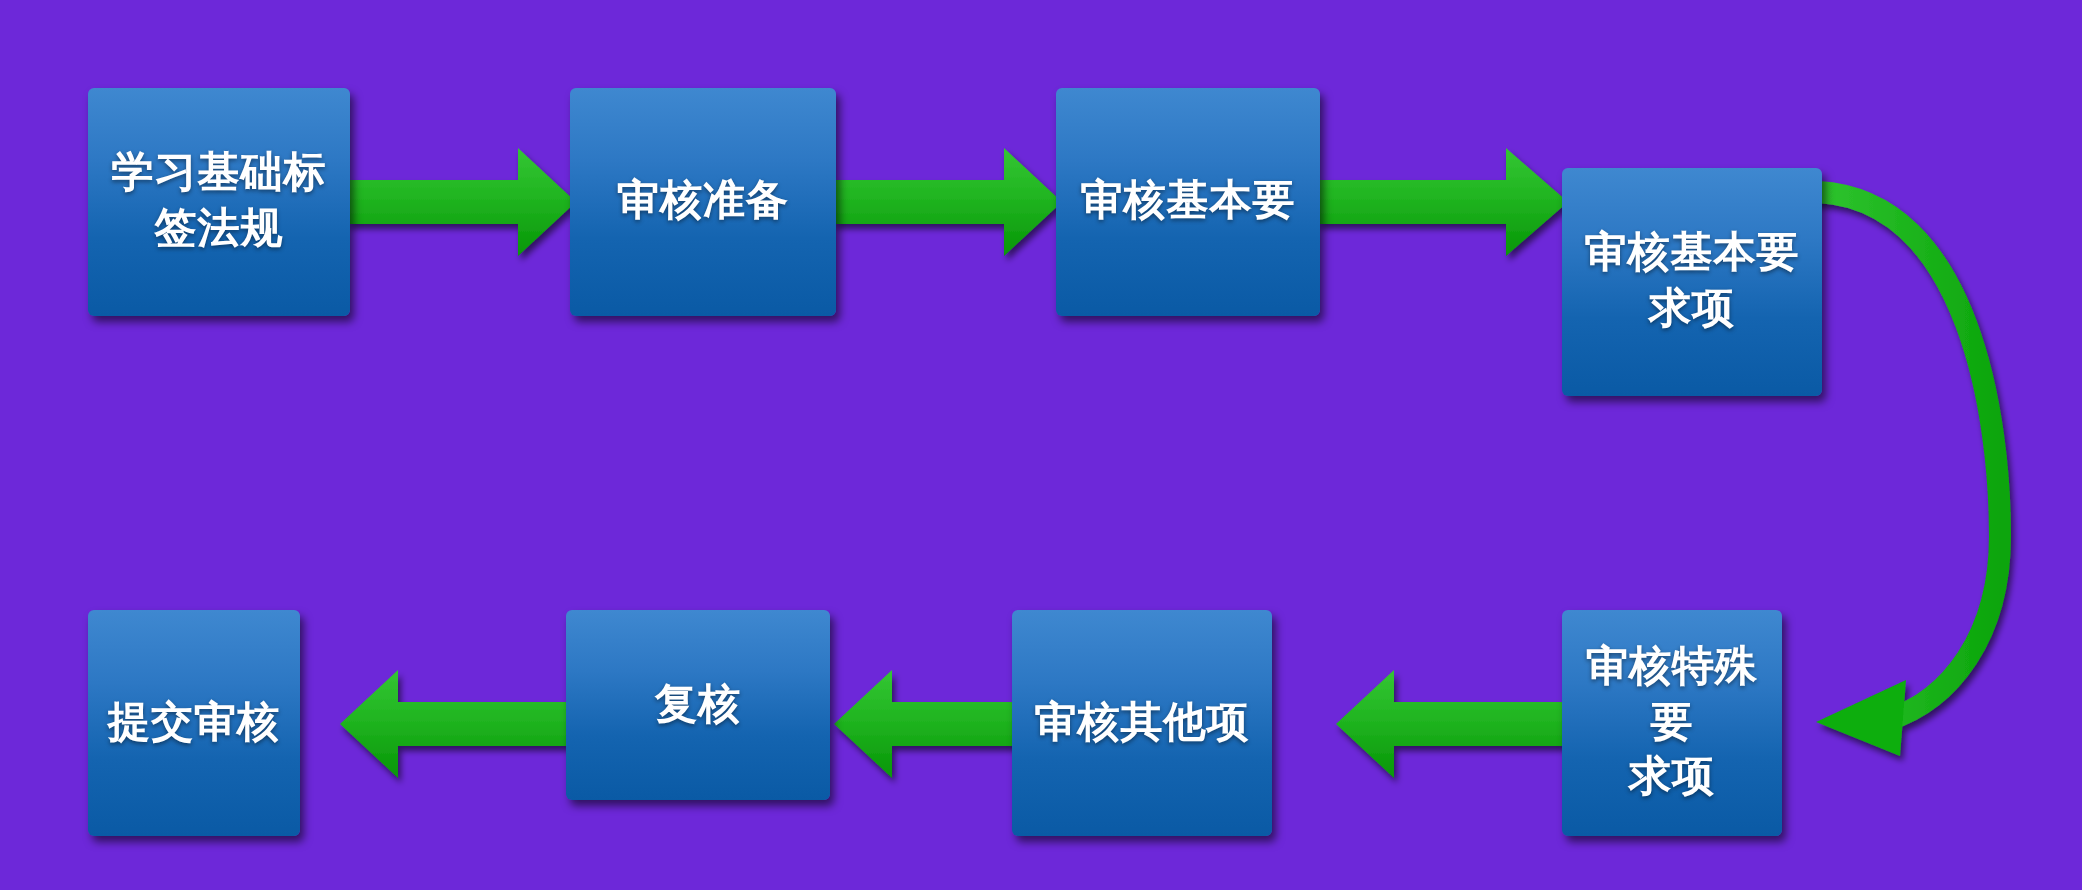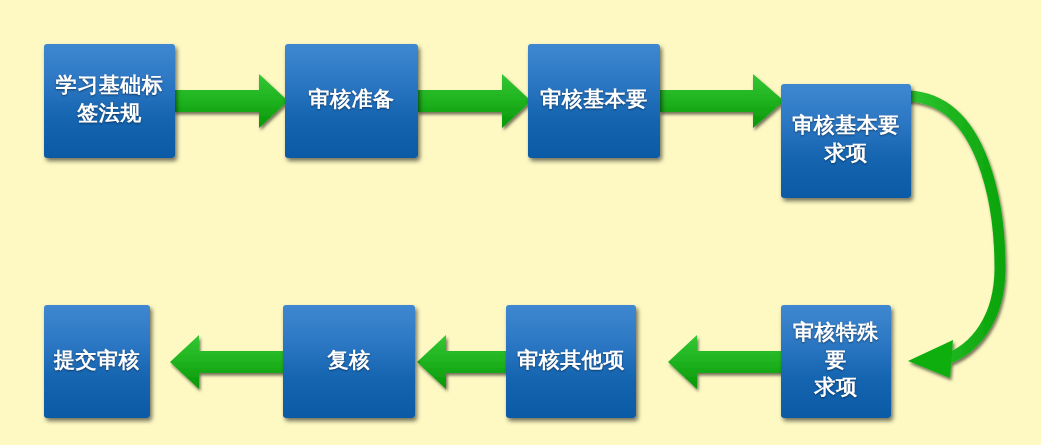--- a/index.html
+++ b/index.html
@@ -4,23 +4,23 @@
 <style>
   html, body {
     margin: 0;
     padding: 0;
     background: #000000;
   }
   #canvas {
     position: relative;
     width: 1041px;
     height: 445px;
-    background: #fef9c3;
+    background: #6d28d9;
     overflow: hidden;
-    font-family: Liberation Mono, monospace;
+    font-family: Liberation Serif, serif;
   }
   .node {
     position: absolute;
     box-sizing: border-box;
     display: flex;
     align-items: center;
     justify-content: center;
     text-align: center;
     color: #ffffff;
     font-size: 21px;
@@ -116,21 +116,21 @@
   </div>
 
   <div class="node" style="left:781px; top:305px; width:110px; height:113px;">
     <span class="node-label"><span>审核特殊要</span><br><span>求项</span></span>
   </div>
 
   <div class="node" style="left:506px; top:305px; width:130px; height:113px;">
     <span class="node-label">审核其他项</span>
   </div>
 
-  <div class="node" style="left:283px; top:305px; width:132px; height:113px;">
+  <div class="node" style="left:283px; top:305px; width:132px; height:95px;">
     <span class="node-label">复核</span>
   </div>
 
   <div class="node" style="left:44px; top:305px; width:106px; height:113px;">
     <span class="node-label">提交审核</span>
   </div>
 
 </div>
 
 </body></html>

